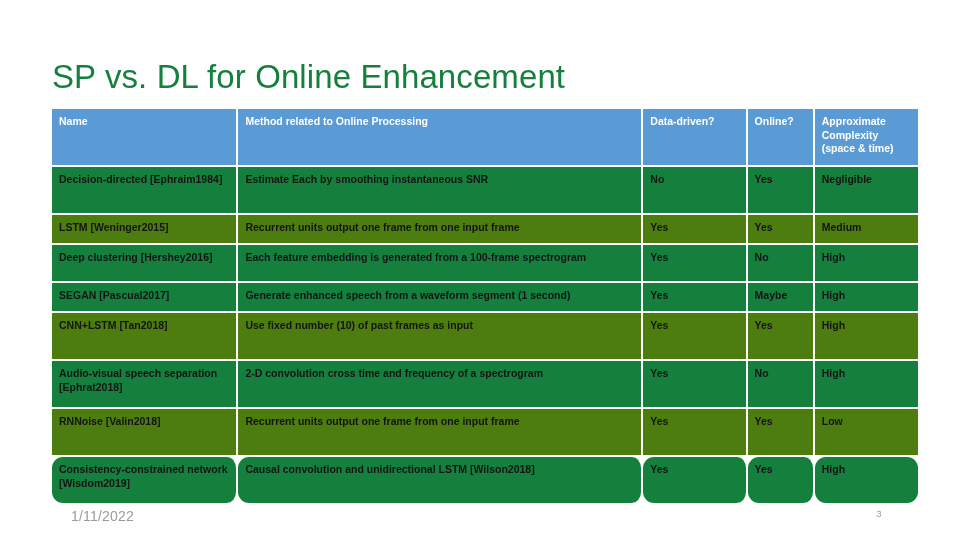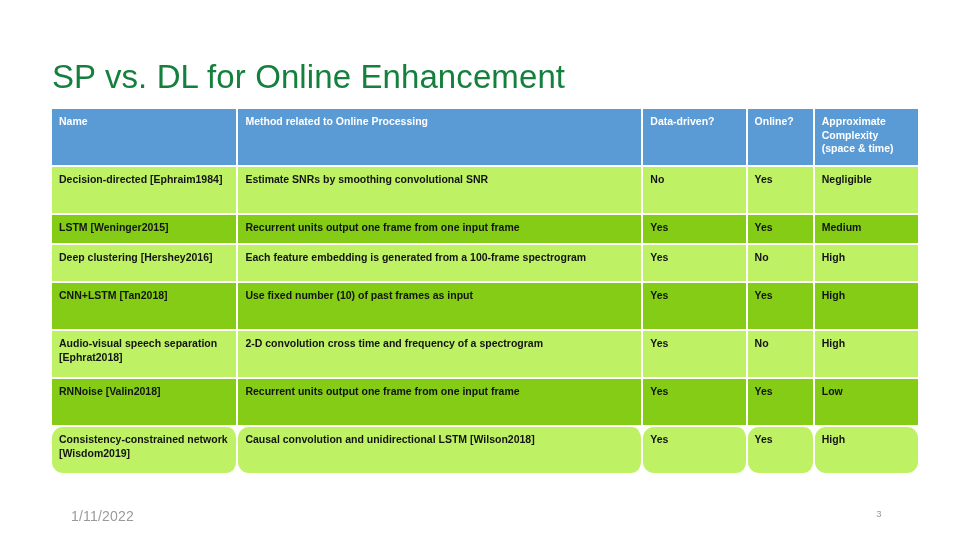--- a/index.html
+++ b/index.html
@@ -67,24 +67,24 @@
   }
 
   table.pptx-table th {
     background: #5B9BD5;
     color: #ffffff;
     font-weight: 700;
     vertical-align: top;
   }
 
   table.pptx-table tr.band-a td {
-    background: #bef264;
+    background: #15803d;
   }
   table.pptx-table tr.band-b td {
-    background: #84cc16;
+    background: #4d7c0f;
   }
 
   table.pptx-table td.last-col,
   table.pptx-table th.last-col {
     border-right: none;
   }
 
   table.pptx-table tr.last-row td {
     border-bottom: none;
     border-radius: 11px;
@@ -144,39 +144,46 @@
           <th>Name</th>
           <th>Method related to Online Processing</th>
           <th>Data-driven?</th>
           <th>Online?</th>
           <th class="last-col">Approximate Complexity (space &amp; time)</th>
         </tr>
       </thead>
       <tbody>
         <tr class="band-a r-tall">
           <td>Decision-directed [Ephraim1984]</td>
-          <td>Estimate SNRs by smoothing convolutional SNR</td>
+          <td>Estimate Each by smoothing instantaneous SNR</td>
           <td>No</td>
           <td>Yes</td>
           <td class="last-col">Negligible</td>
         </tr>
         <tr class="band-b r-short">
           <td>LSTM [Weninger2015]</td>
           <td>Recurrent units output one frame from one input frame</td>
           <td>Yes</td>
           <td>Yes</td>
           <td class="last-col">Medium</td>
         </tr>
         <tr class="band-a r-mid">
           <td>Deep clustering [Hershey2016]</td>
           <td>Each feature embedding is generated from a 100-frame spectrogram</td>
           <td>Yes</td>
           <td>No</td>
           <td class="last-col">High</td>
         </tr>
+        <tr class="band-a r-short">
+          <td>SEGAN [Pascual2017]</td>
+          <td>Generate enhanced speech from a waveform segment (1 second)</td>
+          <td>Yes</td>
+          <td>Maybe</td>
+          <td class="last-col">High</td>
+        </tr>
         <tr class="band-b r-tall">
           <td>CNN+LSTM [Tan2018]</td>
           <td>Use fixed number (10) of past frames as input</td>
           <td>Yes</td>
           <td>Yes</td>
           <td class="last-col">High</td>
         </tr>
         <tr class="band-a r-tall">
           <td>Audio-visual speech separation [Ephrat2018]</td>
           <td>2-D convolution cross time and frequency of a spectrogram</td>

